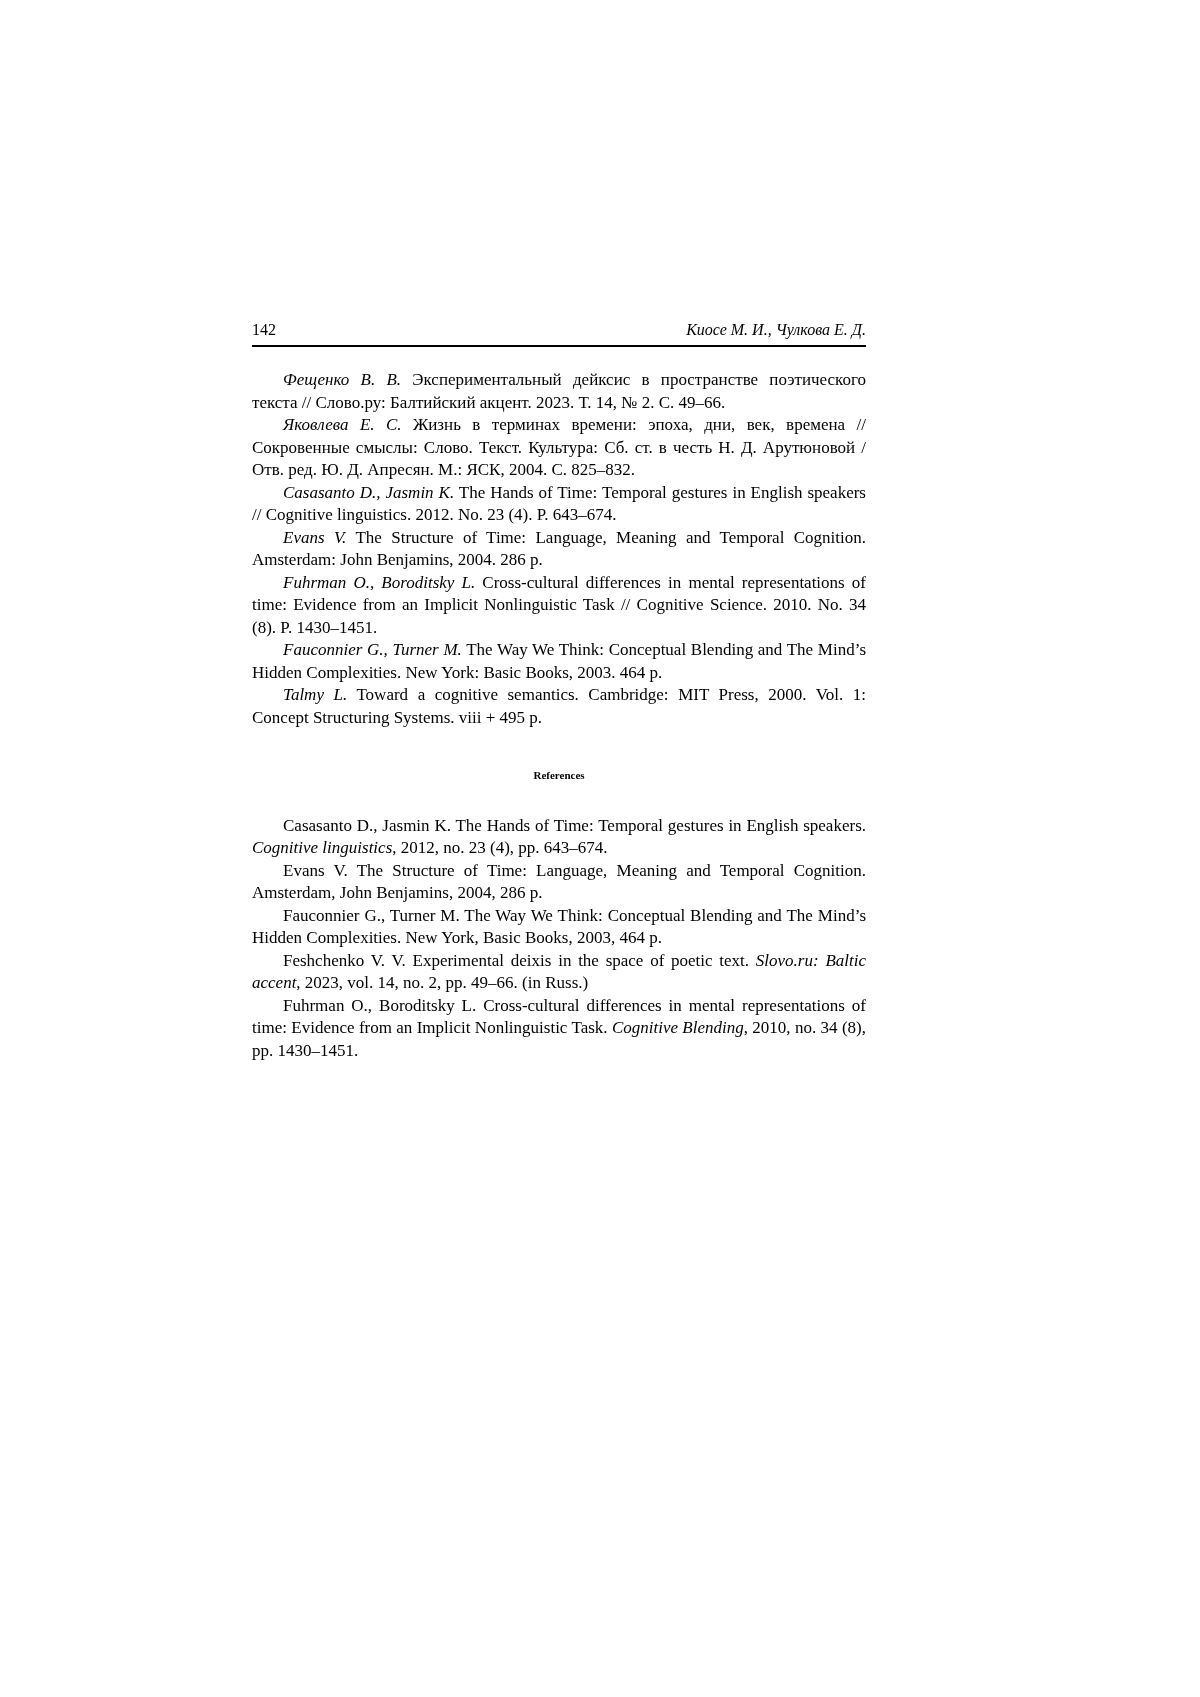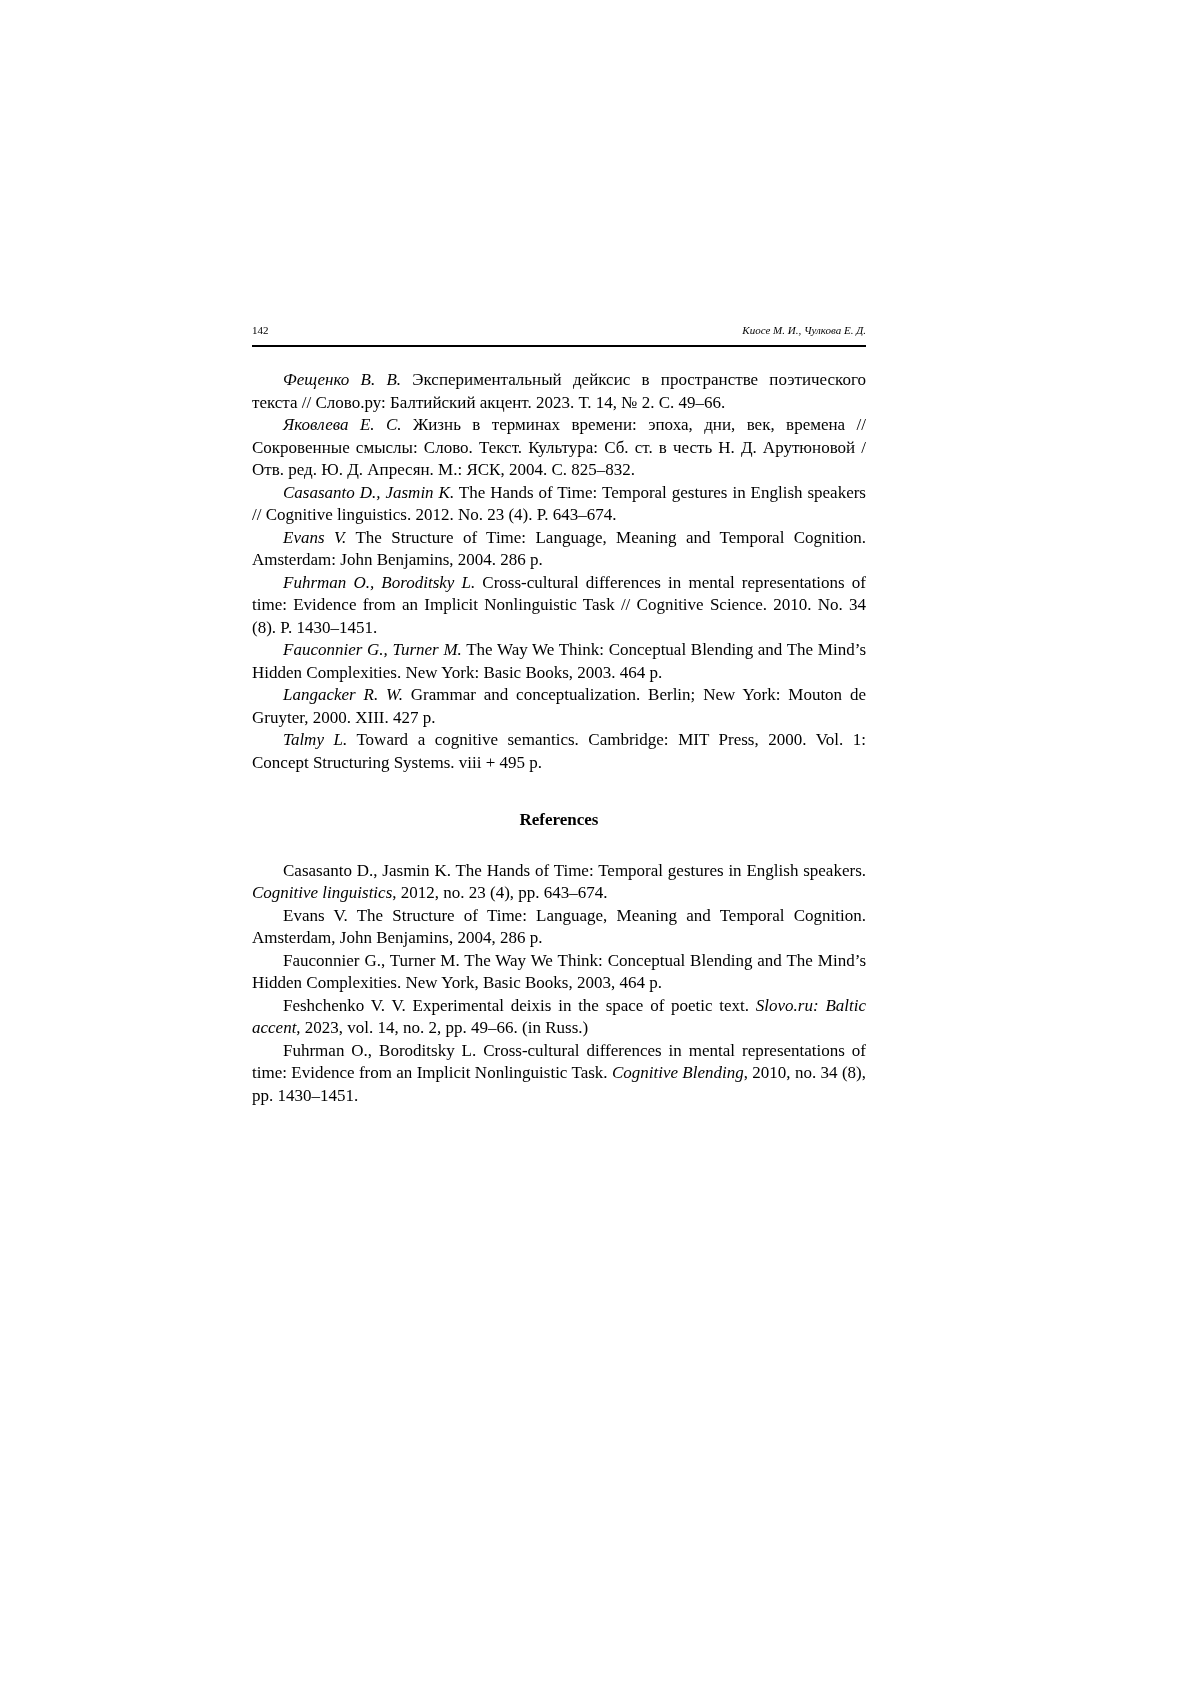--- a/index.html
+++ b/index.html
@@ -19,21 +19,21 @@
   .content {
     position: absolute;
     left: 252px;
     top: 320px;
     width: 614px;
   }
   .page-header {
     display: flex;
     justify-content: space-between;
     align-items: baseline;
-    font-size: 11px;
+    font-size: 16px;
     line-height: 20px;
     padding-bottom: 5px;
     border-bottom: 2px solid #000000;
   }
   .running-head {
     font-style: italic;
   }
   .body-text {
     margin-top: 22px;
     font-size: 17px;
@@ -42,21 +42,21 @@
   }
   .entry {
     margin: 0;
     text-indent: 31px;
   }
   .entry .it {
     font-style: italic;
     margin-top: 44px;
   }
   .refs-heading {
-    font-size: 17px;
+    font-size: 11px;
     font-weight: bold;
     text-align: center;
     margin: 35px 0 28px 0;
     line-height: 22.5px;
   }
   .page-footer {
     position: absolute;
     left: 252px;
     top: 1294px;
     font-size: 13px;
@@ -84,21 +84,20 @@
         <p class="entry"><span class="it">Яковлева Е. С.</span><span> Жизнь в терминах времени: эпоха, дни, век, времена // Сокровенные смыслы: Слово. Текст. Культура: Сб. ст. в честь Н. Д. Арутюновой / Отв. ред. Ю. Д. Апресян. М.: ЯСК, 2004. С. 825–832.</span></p>
 
         <p class="entry"><span class="it">Casasanto D., Jasmin K.</span><span> The Hands of Time: Temporal gestures in English speakers // Cognitive linguistics. 2012. No. 23 (4). P. 643–674.</span></p>
 
         <p class="entry"><span class="it">Evans V.</span><span> The Structure of Time: Language, Meaning and Temporal Cognition. Amsterdam: John Benjamins, 2004. 286 p.</span></p>
 
         <p class="entry"><span class="it">Fuhrman O., Boroditsky L.</span><span> Cross-cultural differences in mental representations of time: Evidence from an Implicit Nonlinguistic Task // Cognitive Science. 2010. No. 34 (8). P. 1430–1451.</span></p>
 
         <p class="entry"><span class="it">Fauconnier G., Turner M.</span><span> The Way We Think: Conceptual Blending and The Mind’s Hidden Complexities. New York: Basic Books, 2003. 464 p.</span></p>
 
-        <p class="entry"><span class="it">Langacker R. W.</span><span> Grammar and conceptualization. Berlin; New York: Mouton de Gruyter, 2000. XIII. 427 p.</span></p>
 
 
         <p class="entry"><span class="it">Talmy L.</span><span> Toward a cognitive semantics. Cambridge: MIT Press, 2000. Vol. 1: Concept Structuring Systems. viii + 495 p.</span></p>
       </div>
 
     <div class="refs-heading">References</div>
 
     <div class="body-text" style="margin-top:0;">
 
 

